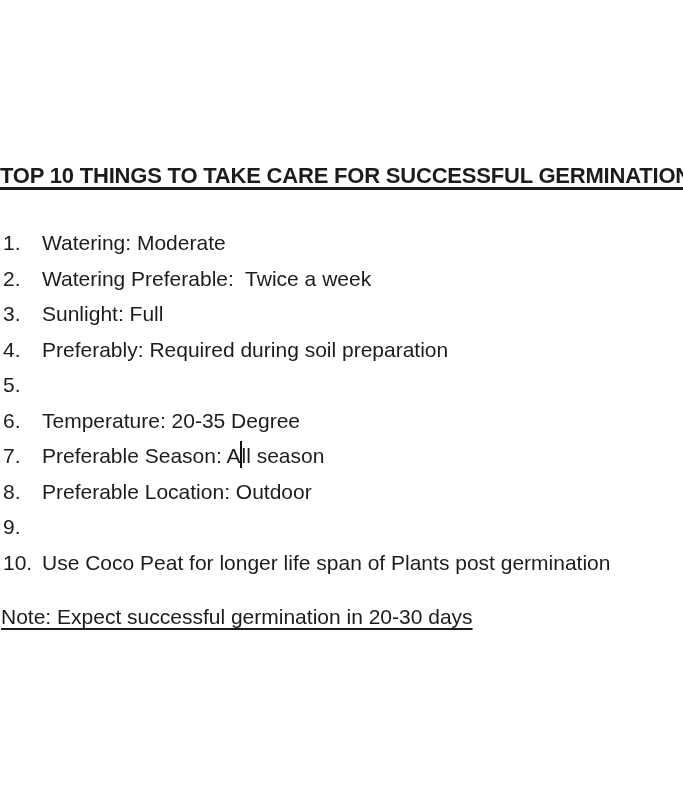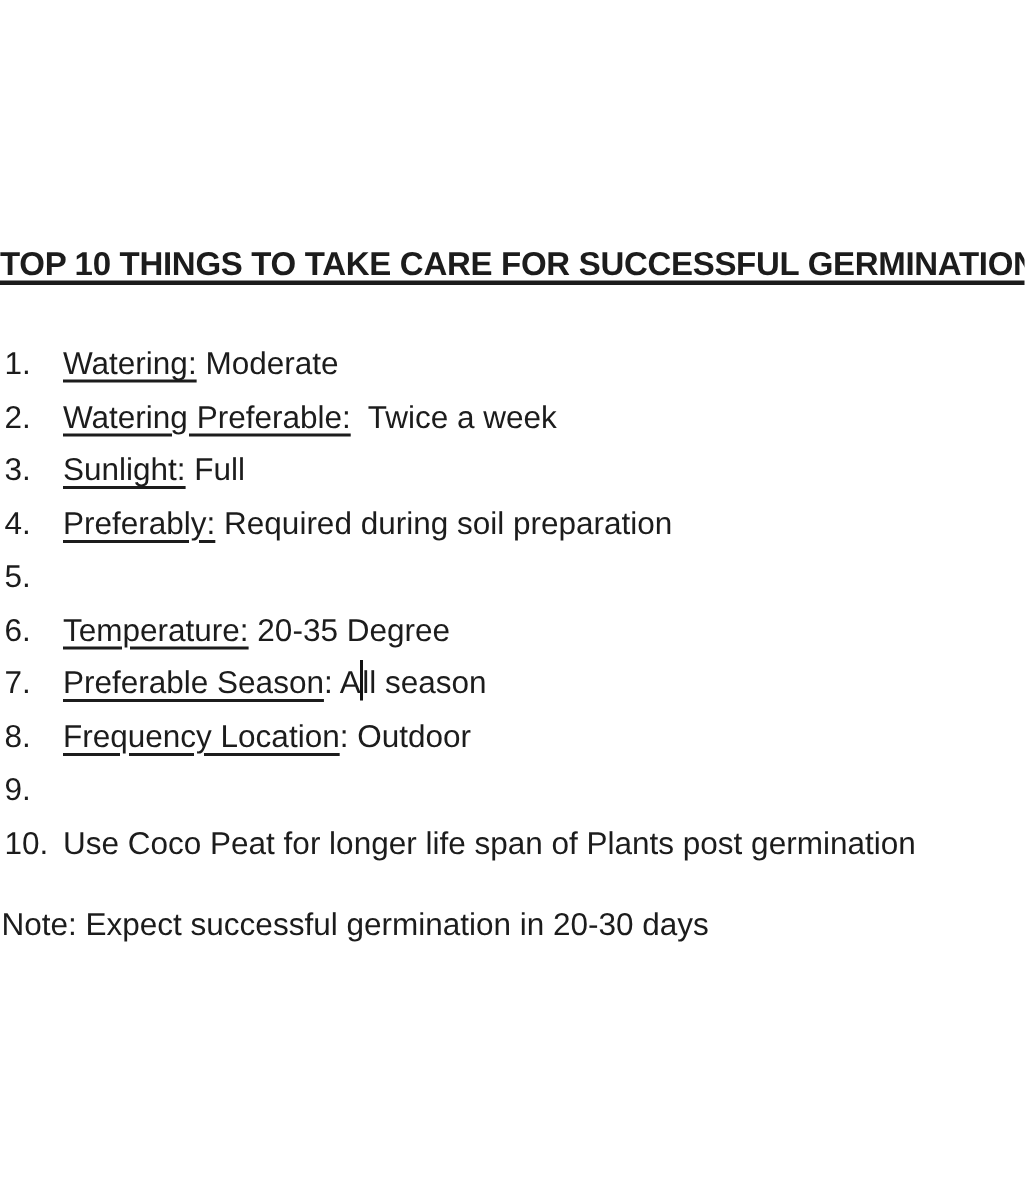--- a/index.html
+++ b/index.html
@@ -42,55 +42,55 @@
     white-space: pre;
   }
   .num {
     width: 42px;
     padding-left: 3px;
     box-sizing: border-box;
     flex: 0 0 42px;
   }
   .text { white-space: pre; }
   .term {
-    text-decoration: underline;
     text-decoration-thickness: 2px;
     text-underline-offset: 4px;
   }
   .caret {
     display: inline-block;
     width: 2px;
     height: 27px;
     background: #111;
     vertical-align: -5px;
     margin-right: -1px;
   }
   .note {
     position: absolute;
     top: 602px; left: 1px;
     font-size: 21px;
     line-height: 30px;
     white-space: pre;
+    text-decoration: underline;
     text-decoration-thickness: 1.5px;
     text-underline-offset: 4px;
   }
 </style>
 </head>
 <body>
 
 <div class="page">
   <div class="title">TOP 10 THINGS TO TAKE CARE FOR SUCCESSFUL GERMINATION</div>
 
   <div class="list">
       <div class="row"><span class="num">1.</span><span class="text"><span class="term">Watering:</span> Moderate</span></div>
       <div class="row"><span class="num">2.</span><span class="text"><span class="term">Watering Preferable:</span>  Twice a week</span></div>
       <div class="row"><span class="num">3.</span><span class="text"><span class="term">Sunlight:</span> Full</span></div>
       <div class="row"><span class="num">4.</span><span class="text"><span class="term">Preferably:</span> Required during soil preparation</span></div>
       <div class="row"><span class="num">5.</span></div>
       <div class="row"><span class="num">6.</span><span class="text"><span class="term">Temperature:</span> 20-35 Degree</span></div>
       <div class="row"><span class="num">7.</span><span class="text"><span class="term">Preferable Season</span>: A<span class="caret"></span>ll season</span></div>
-      <div class="row"><span class="num">8.</span><span class="text"><span class="term">Frequency Location</span>: Outdoor</span></div>
+      <div class="row"><span class="num">8.</span><span class="text"><span class="term">Preferable Location</span>: Outdoor</span></div>
       <div class="row"><span class="num">9.</span></div>
       <div class="row"><span class="num">10.</span><span class="text">Use Coco Peat for longer life span of Plants post germination</span></div>
     </div>
 
   <div class="note">Note: Expect successful germination in 20-30 days</div>
 </div>
 
 </body></html>

